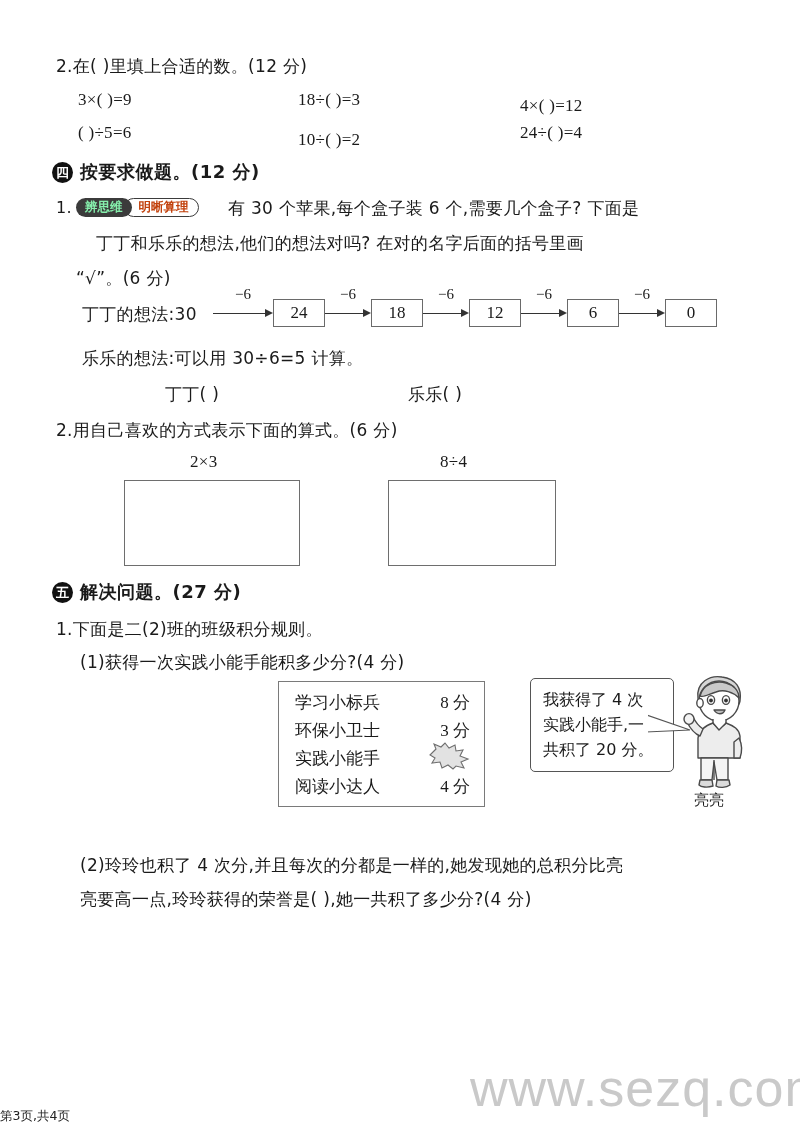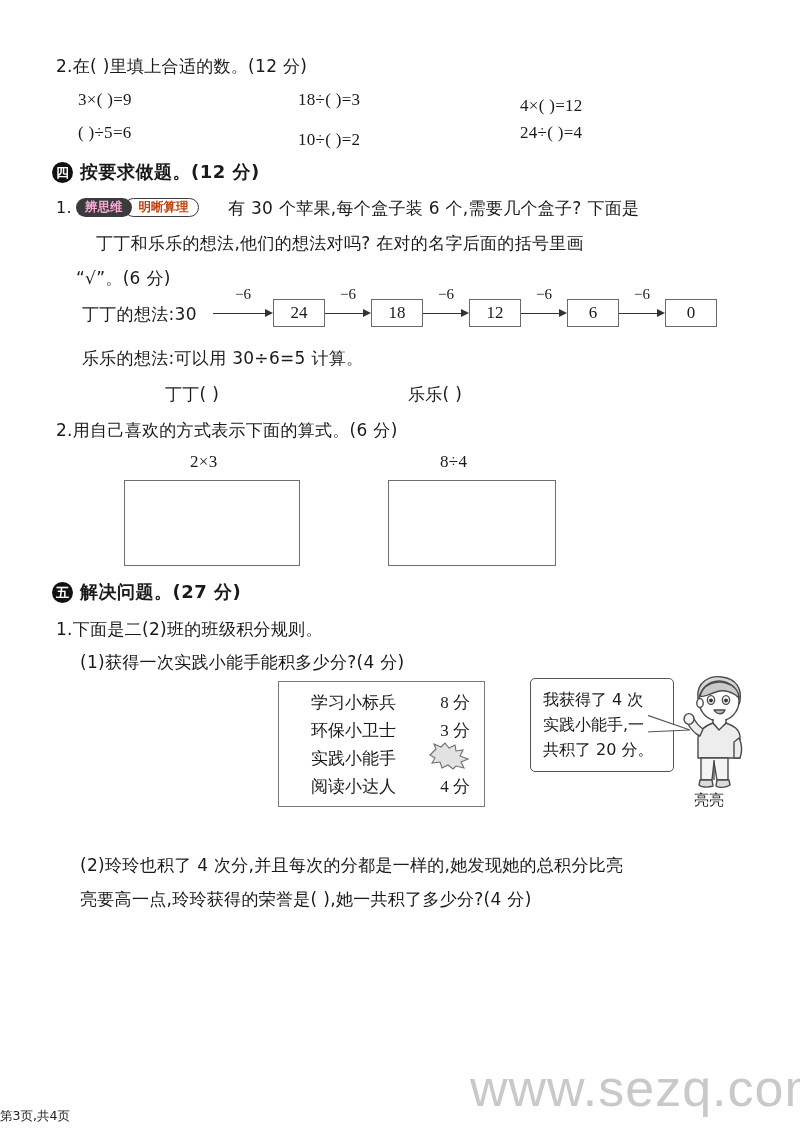--- a/index.html
+++ b/index.html
@@ -31,21 +31,21 @@
     font-family:"DejaVu Sans","Liberation Sans",sans-serif;
   }
 
   
   .q { position:absolute; font-size:17px; letter-spacing:.3px; }
   .q-ser { font-family:"Liberation Serif","DejaVu Serif",serif; }
 
   
   .badges { position:absolute; display:flex; align-items:center; }
   .badge-dark {
-    background:#3b3b3b; color:#f9a8d4; font-weight:bold;
+    background:#3b3b3b; color:#86efac; font-weight:bold;
     font-size:12.5px; padding:2px 9px 3px 9px;
     border-radius:11px; line-height:1.15;
     font-family:"DejaVu Sans","Liberation Sans",sans-serif;
     position:relative; z-index:2;
   }
   .badge-light {
     border:1.3px solid #3b3b3b; color:#c2410c; font-weight:bold;
     font-size:12.5px; padding:1px 9px 2px 14px;
     border-radius:11px; line-height:1.15; margin-left:-8px;
     font-family:"DejaVu Sans","Liberation Sans",sans-serif;
@@ -83,21 +83,21 @@
 
   
   .score-table {
     position:absolute; border:1.3px solid #7a7a7a; background:#fff;
     padding:6px 14px 6px 16px;
   }
   .score-row {
     display:flex; align-items:center; justify-content:space-between;
     height:28px; font-size:17px; gap:26px;
   }
-  .score-name { font-family:Liberation Sans, sans-serif;margin-left:16px; }
+  .score-name { font-family:Liberation Sans, sans-serif; }
   .score-val { min-width:42px; text-align:right; }
   .starburst {
     width:44px; height:28px; display:inline-block; position:relative;
   }
 
   
   .bubble {
     position:absolute; border:1.3px solid #555; background:#fff;
     border-radius:5px; padding:9px 12px;
     font-size:16px; line-height:1.55;

